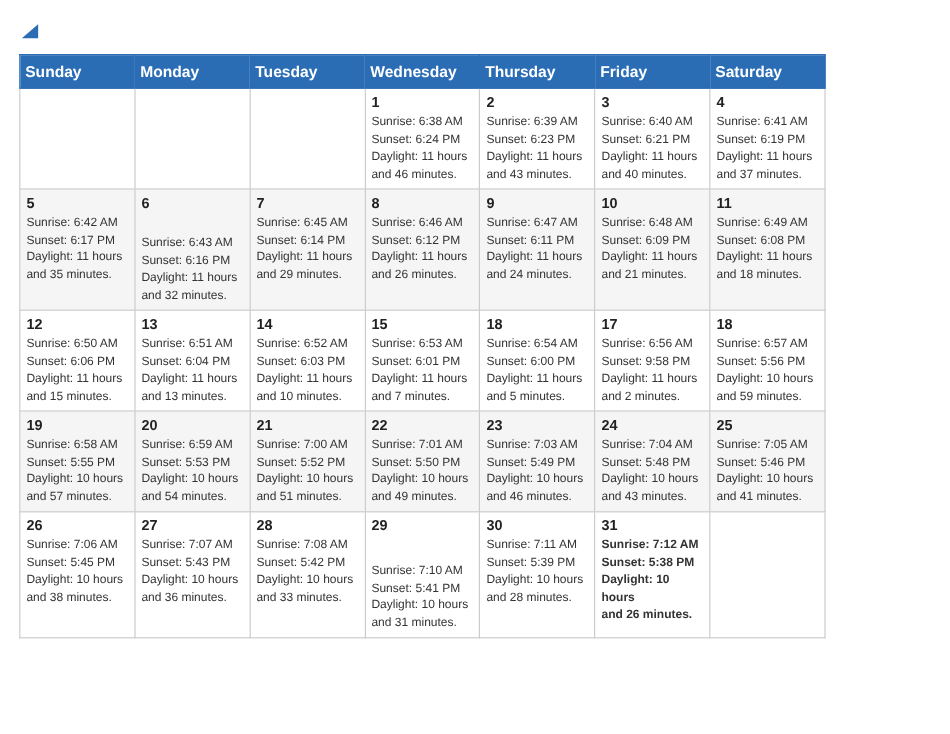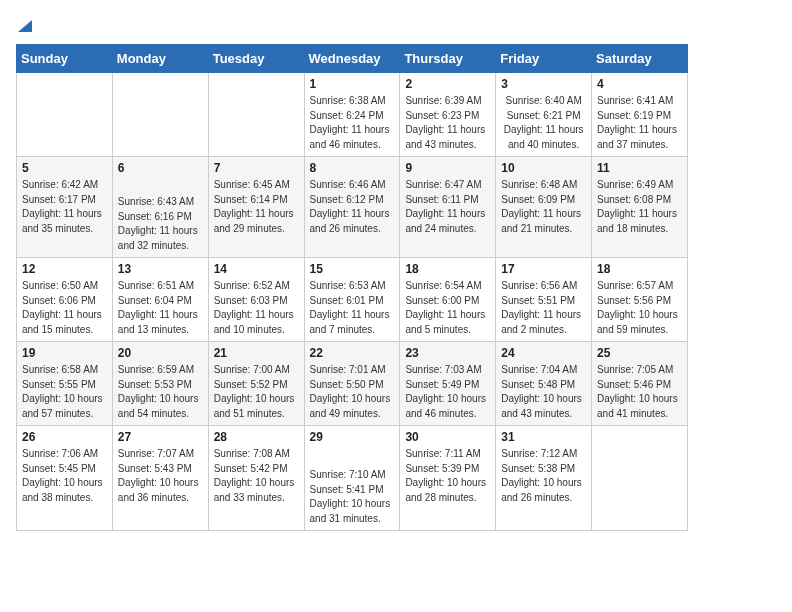--- a/index.html
+++ b/index.html
@@ -130,21 +130,21 @@
           </td>
           <td>
             <span class="day-number">2</span>
             <div class="day-info" style="white-space: pre-line;">Sunrise: 6:39 AM
 Sunset: 6:23 PM
 Daylight: 11 hours
 and 43 minutes.</div>
           </td>
           <td>
             <span class="day-number">3</span>
-            <div class="day-info" style="white-space: pre-line; text-align: center;">Sunrise: 6:40 AM
+            <div class="day-info" style="white-space: pre-line;">Sunrise: 6:40 AM
 Sunset: 6:21 PM
 Daylight: 11 hours
 and 40 minutes.</div>
           </td>
           <td>
             <span class="day-number">4</span>
             <div class="day-info" style="white-space: pre-line;">Sunrise: 6:41 AM
 Sunset: 6:19 PM
 Daylight: 11 hours
 and 37 minutes.</div>
@@ -233,21 +233,21 @@
           <td>
             <span class="day-number">18</span>
             <div class="day-info" style="white-space: pre-line;">Sunrise: 6:54 AM
 Sunset: 6:00 PM
 Daylight: 11 hours
 and 5 minutes.</div>
           </td>
           <td>
             <span class="day-number">17</span>
             <div class="day-info" style="white-space: pre-line;">Sunrise: 6:56 AM
-Sunset: 5:51 PM
+Sunset: 9:58 PM
 Daylight: 11 hours
 and 2 minutes.</div>
           </td>
           <td>
             <span class="day-number">18</span>
             <div class="day-info" style="white-space: pre-line;">Sunrise: 6:57 AM
 Sunset: 5:56 PM
 Daylight: 10 hours
 and 59 minutes.</div>
           </td>
@@ -334,21 +334,21 @@
           </td>
           <td>
             <span class="day-number">30</span>
             <div class="day-info" style="white-space: pre-line;">Sunrise: 7:11 AM
 Sunset: 5:39 PM
 Daylight: 10 hours
 and 28 minutes.</div>
           </td>
           <td>
             <span class="day-number">31</span>
-            <div class="day-info" style="white-space: pre-line;">Sunrise: 7:12 AM
+            <div class="day-info" style="white-space: pre-line; font-weight: bold;">Sunrise: 7:12 AM
 Sunset: 5:38 PM
 Daylight: 10 hours
 and 26 minutes.</div>
           </td>
           <td class="empty-cell"></td>
         </tr>
       </tbody>
   </table>
 </div>
 

